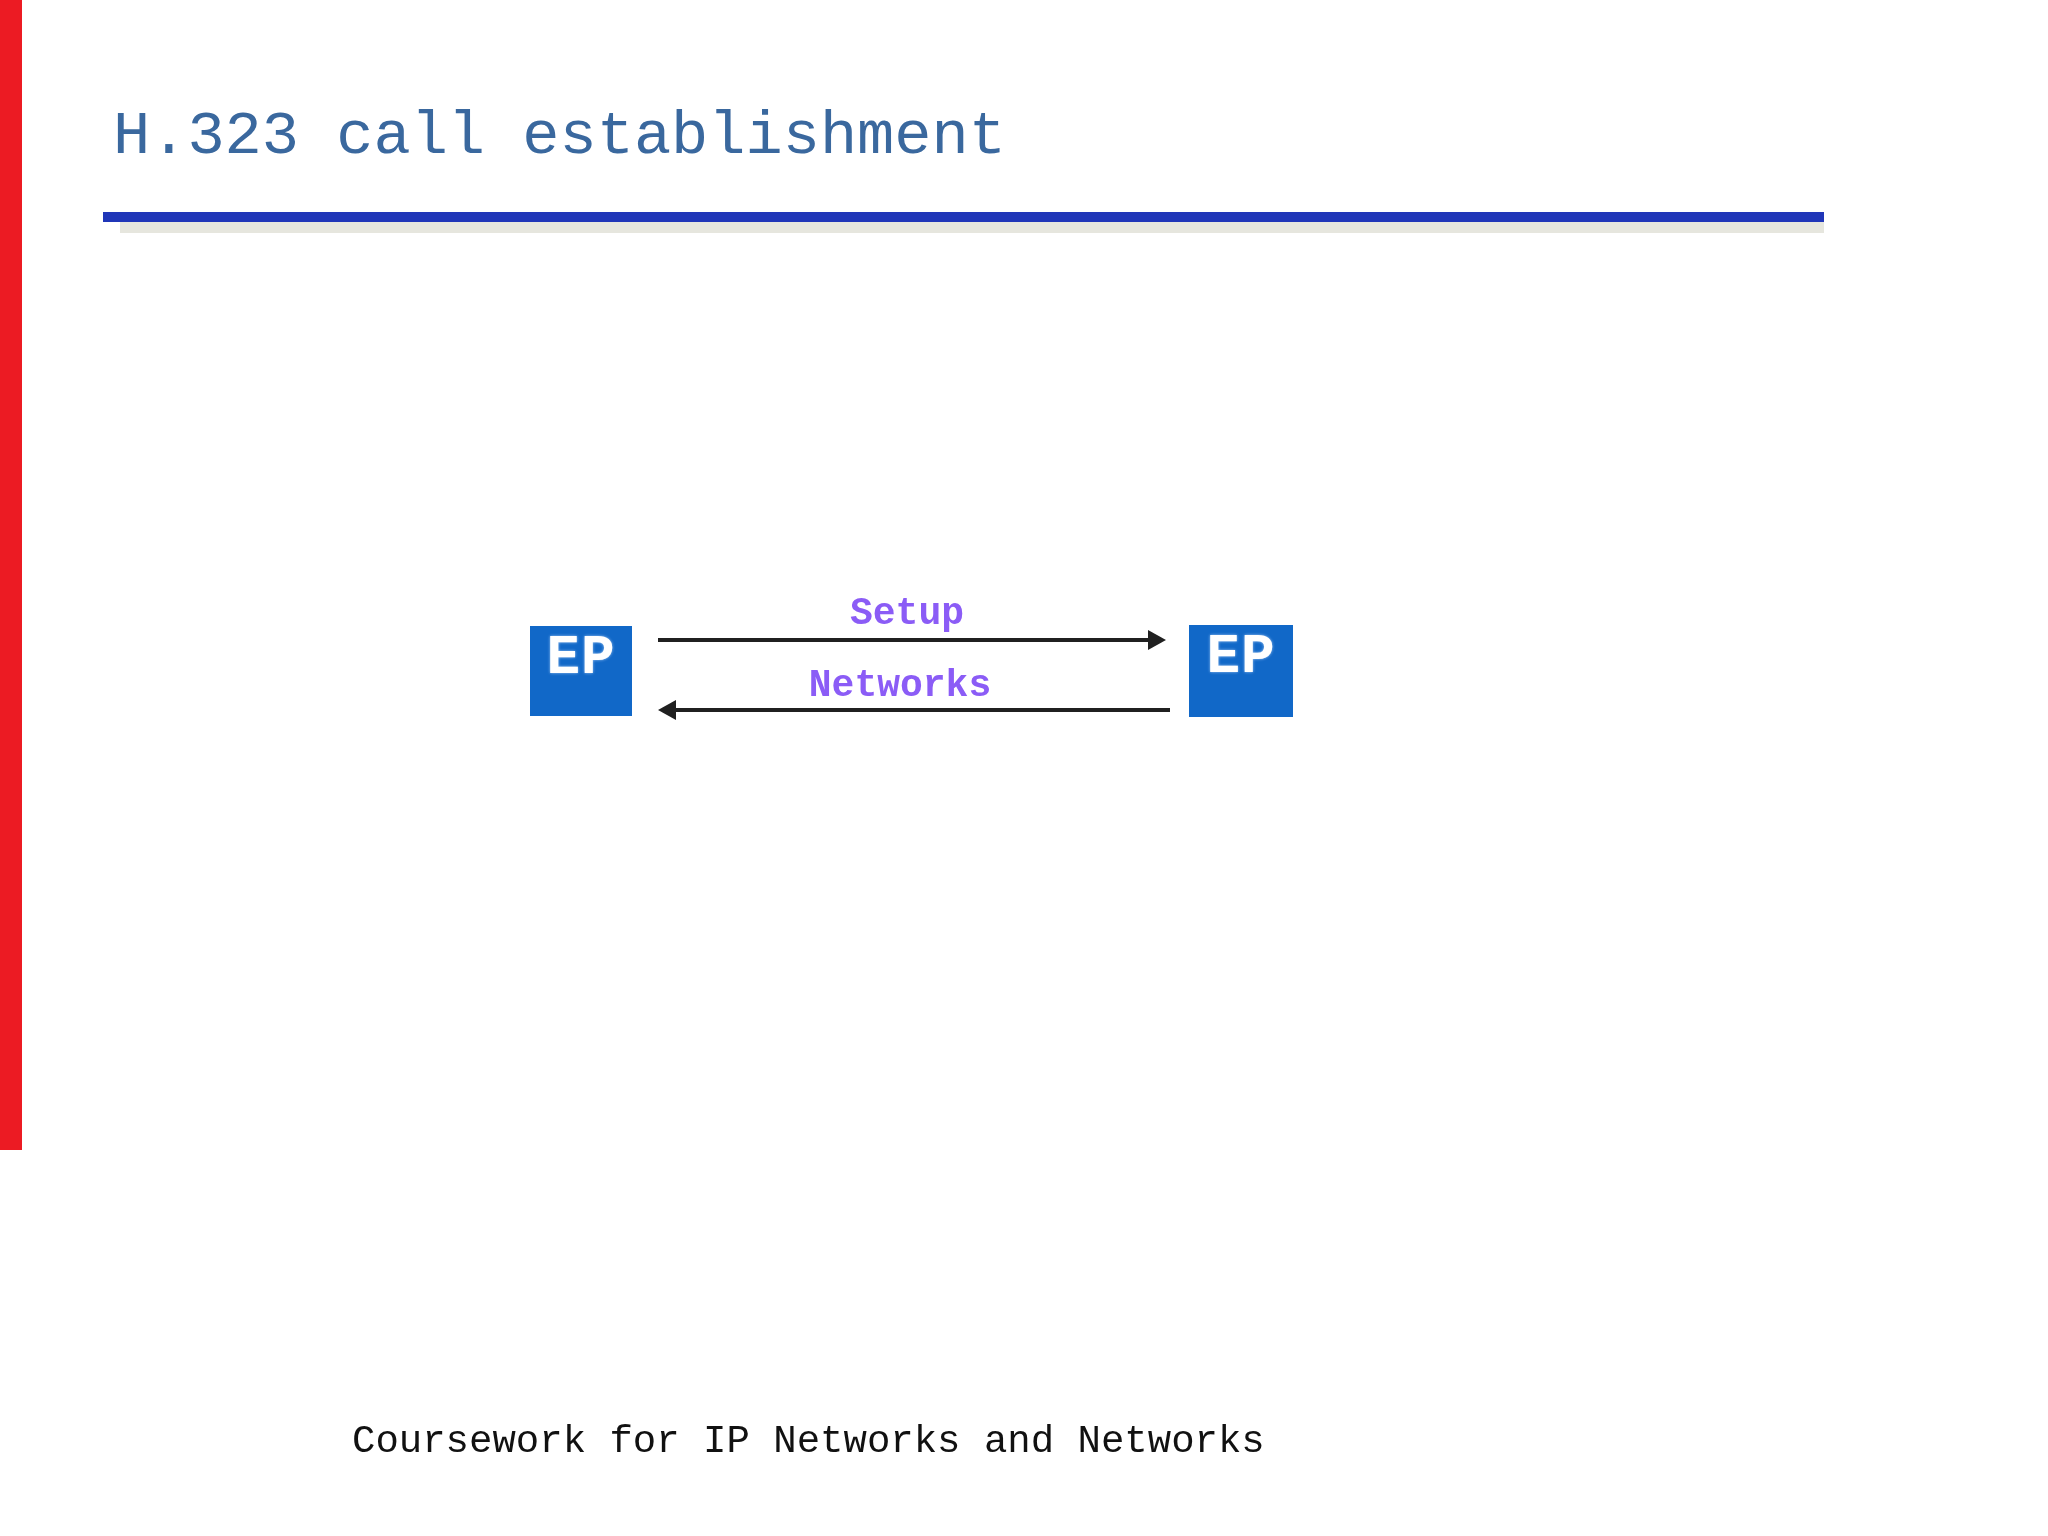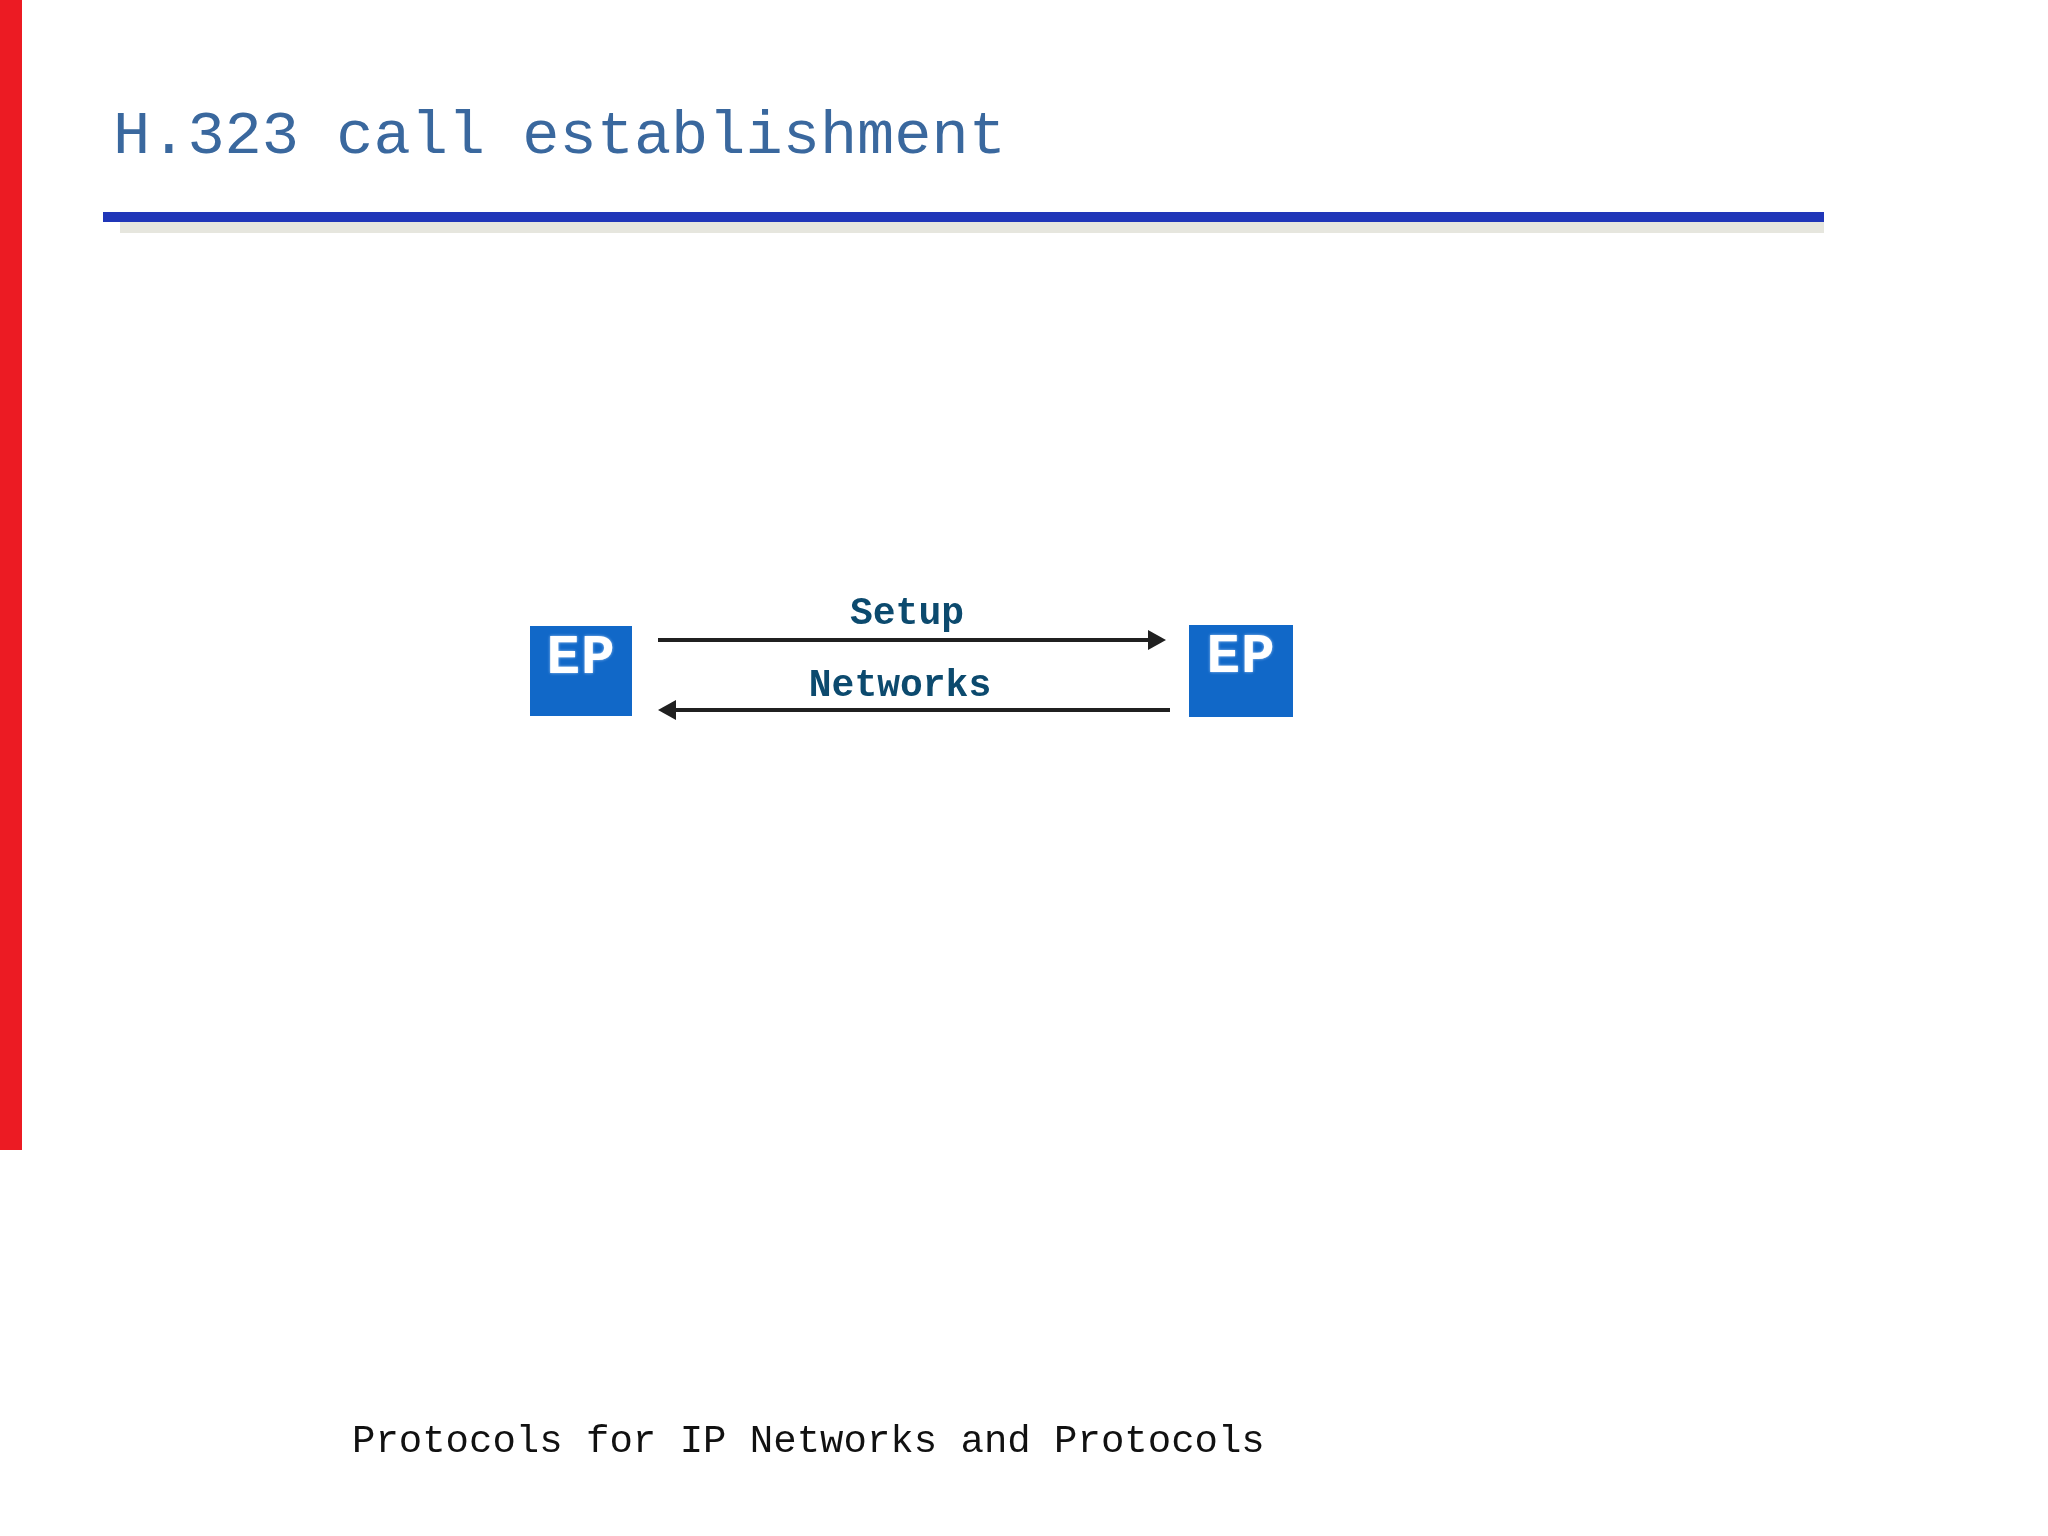--- a/index.html
+++ b/index.html
@@ -20,21 +20,21 @@
   .title{left:113px;top:103px;font-size:62px;line-height:1.1;color:var(--title);letter-spacing:0px;white-space:nowrap;}
   .rule{left:103px;top:212px;width:1843px;height:10px;background:var(--rule);z-index:2;}
   .rule-shadow{left:120px;top:221px;width:1845px;height:12px;background:var(--rule-shadow);z-index:1;}
   
   .ep{width:102px;height:90px;background:var(--endpoint-bg);color:var(--endpoint-text);
       display:flex;align-items:flex-start;justify-content:center;
       font-size:56px;font-weight:bold;letter-spacing:1px;
       text-shadow:0 0 3px rgba(200,225,255,.8);}
   .ep-left{left:530px;top:626px;}
   .ep-right{left:1189px;top:625px;width:104px;height:92px;}
-  .msg-label{font-size:38px;font-weight:bold;color:#0c4a6e;text-align:center;white-space:nowrap;}
+  .msg-label{font-size:38px;font-weight:bold;color:#8b5cf6;text-align:center;white-space:nowrap;}
   .setup-label{left:702px;top:592px;width:410px;}
   .connect-label{left:700px;top:664px;width:400px;}
   .arrow-line{height:4px;background:var(--arrow);}
   .setup-line{left:658px;top:638px;width:492px;}
   .connect-line{left:676px;top:708px;width:494px;}
   .head-right{left:1148px;top:630px;width:0;height:0;
     border-left:18px solid var(--arrow);border-top:10px solid transparent;border-bottom:10px solid transparent;}
   .head-left{left:658px;top:700px;width:0;height:0;
     border-right:18px solid var(--arrow);border-top:10px solid transparent;border-bottom:10px solid transparent;}
   
@@ -74,15 +74,15 @@
     <div class="abs msg-label setup-label">Setup</div>
     <div class="abs arrow-line setup-line"></div>
     <div class="abs head-right"></div>
 
     <div class="abs msg-label connect-label">Networks</div>
     <div class="abs arrow-line connect-line"></div>
     <div class="abs head-left"></div>
   </div>
 
 
-  <div class="abs footer-caption">Protocols for IP Networks and Protocols</div>
+  <div class="abs footer-caption">Coursework for IP Networks and Networks</div>
 
 </div>
 
 </body></html>

